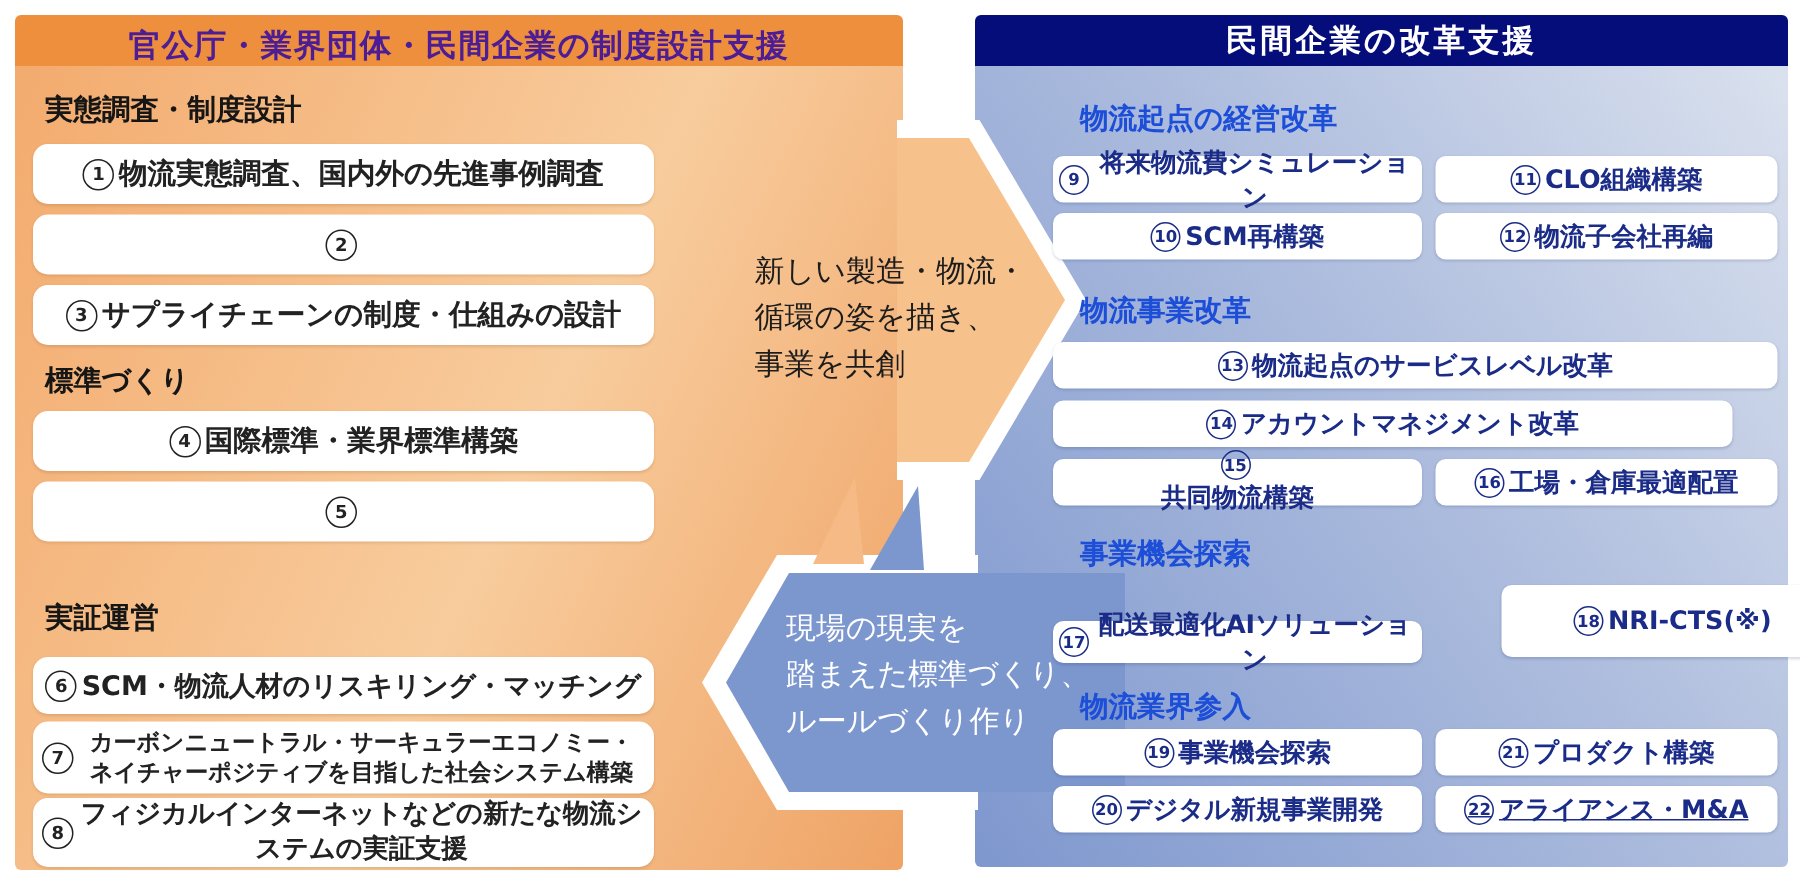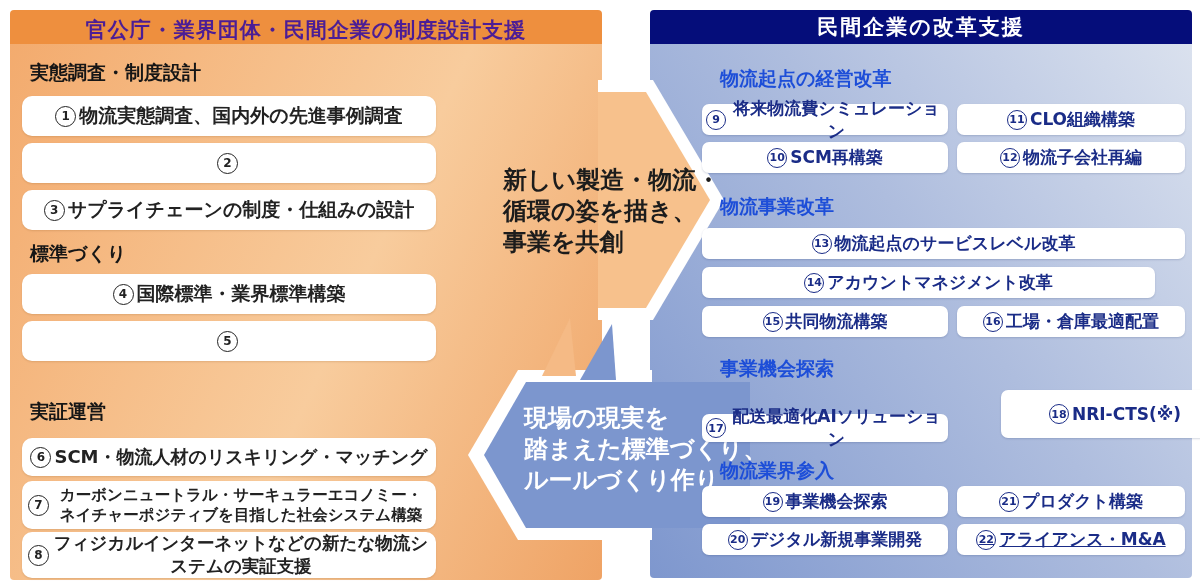--- a/index.html
+++ b/index.html
@@ -32,21 +32,21 @@
     display:flex;align-items:center;justify-content:center;text-align:center;
     box-shadow:0 1px 2px rgba(20,40,90,0.18);padding:0 4px;box-sizing:border-box;}
 
   .circ{display:inline-flex;flex:none;align-items:center;justify-content:center;
     width:18px;height:18px;border:1.6px solid currentColor;border-radius:50%;
     font-size:11px;font-weight:bold;line-height:1;margin-right:3px;}
   .lbox .circ{width:19px;height:19px;font-size:12px;}
   .small1{font-size:15.5px;line-height:1.3;}
   .small2{font-size:17.5px;line-height:1.3;}
 
-  .arrow-text{font-weight:bold;font-size:24px;line-height:31px;white-space:nowrap;}
+  .arrow-text{font-weight:normal;font-size:20px;line-height:31px;white-space:nowrap;}
   #arrow-text-right{color:#1c1c1c;}
   #arrow-text-left{color:#ffffff;}
 </style>
 </head>
 <body>
 
 <div id="canvas">
 
   <div class="panel" id="lp-header">
     <span>官公庁・業界団体・民間企業の制度設計支援</span>
@@ -142,21 +142,21 @@
   <div class="ovl sec-h-right" style="left:720px;top:194px;">物流事業改革</div>
 
   <div class="ovl rbox" style="left:702px;top:228px;width:483px;height:31px;">
     <span class="circ">13</span>
     <span>物流起点のサービスレベル改革</span>
   </div>
   <div class="ovl rbox" style="left:702px;top:267px;width:453px;height:31px;">
     <span class="circ">14</span>
     <span>アカウントマネジメント改革</span>
   </div>
-  <div class="ovl rbox" style="left:702px;top:306px;width:246px;height:31px;">
+  <div class="ovl rbox" style="left:702px;top:306px;width:246px;height:31px;flex-direction:column;">
     <span class="circ">15</span>
     <span>共同物流構築</span>
   </div>
   <div class="ovl rbox" style="left:957px;top:306px;width:228px;height:31px;">
     <span class="circ">16</span>
     <span>工場・倉庫最適配置</span>
   </div>
 
   <div class="ovl sec-h-right" style="left:720px;top:356px;">事業機会探索</div>
 

